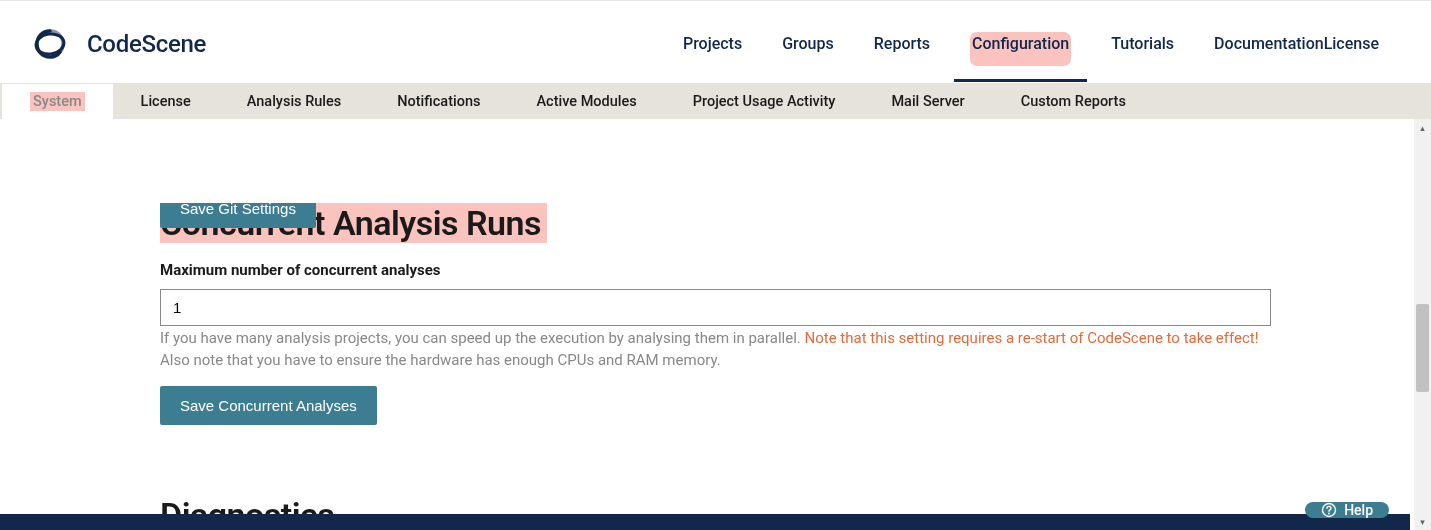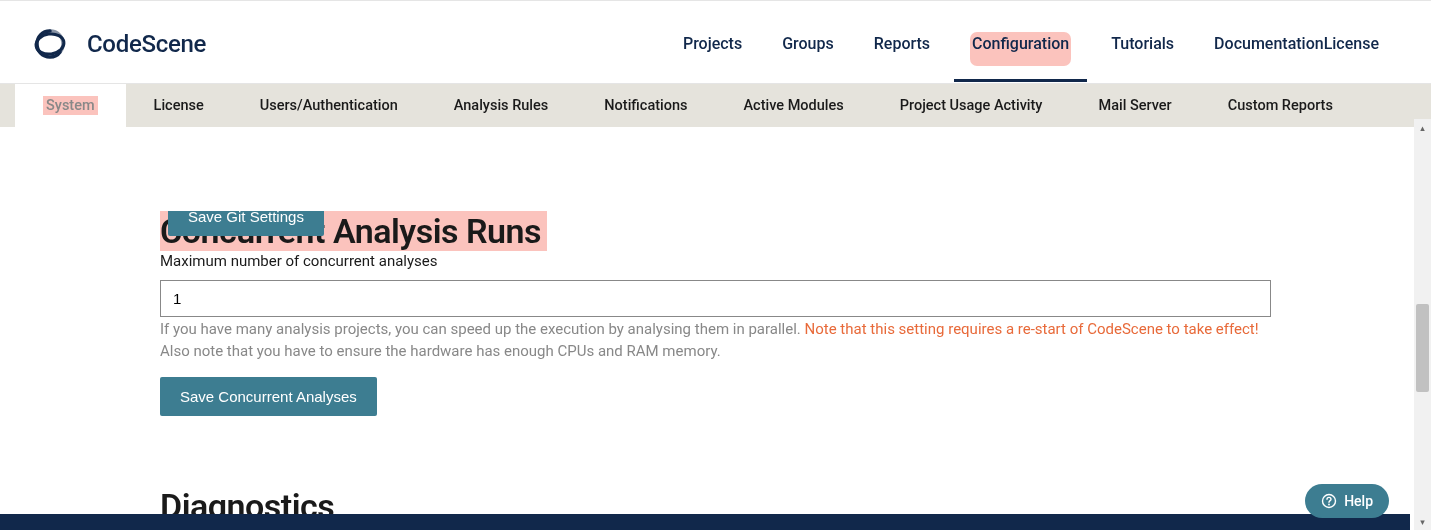--- a/index.html
+++ b/index.html
@@ -47,23 +47,23 @@
       bottom: -1px;
       left: -16px;
       right: -16px;
       height: 3px;
       background: #11284b;
     }
     .logout { color: #11284b; font-size: 16px; font-weight: 500; cursor: pointer; margin-left: auto; padding-right: 20px; }
     .subnav {
       display: flex;
       background: #e5e3dc;
-      height: 43px;
+      height: 35px;
       align-items: stretch;
-      padding-left: 15px;
+      padding-left: 2px;
     }
     .subnav-item {
       padding: 0 28px;
       font-size: 14.5px;
       color: #1a1a1a;
       font-weight: 500;
       cursor: pointer;
       display: flex;
       align-items: center;
     }
@@ -80,36 +80,36 @@
       color: #fff;
       border: none;
       padding: 11px 20px;
       font-size: 15px;
       cursor: pointer;
       border-radius: 2px;
     }
     .btn-partial {
       position: absolute;
       top: -14px;
-      left: 168px;
+      left: 160px;
       clip-path: inset(14px 0 0 0);
     }
     .section-title {
       font-size: 34px;
       font-weight: 600;
       color: #1a1a1a;
       margin-top: 84px;
       letter-spacing: -0.5px;
     }
     .highlighted-heading { background: #fbc3bd; padding: 0 6px 0 0; display: inline; }
     .field-label {
       font-size: 15px;
-      font-weight: 400;
-      color: #1a1a1a;
-      margin-top: 1px;
+      font-weight: 700;
+      color: #1a1a1a;
+      margin-top: 18px;
     }
     .text-input {
       width: 100%;
       padding: 9px 12px;
       font-size: 15px;
       border: 1px solid #888;
       margin-top: 10px;
       background: #fff;
     }
     .help-text { font-size: 15px; margin-top: 2px; color: #888; line-height: 1.45; }
@@ -122,21 +122,21 @@
       margin-top: 70px;
       letter-spacing: -0.5px;
     }
     .help-widget {
       position: absolute;
       right: 42px;
       bottom: 12px;
       background: #3d7d91;
       color: #fff;
       border-radius: 22px;
-      padding: 9px 16px;
+      padding: 0 16px;
       display: flex;
       align-items: center;
       gap: 7px;
       font-size: 14px;
       font-weight: 500;
       cursor: pointer;
     }
     .footer-bar {
       position: absolute;
       bottom: 0;
@@ -194,21 +194,20 @@
     <span class="nav-link">Documentation</span>
   </nav>
   <span class="logout">License</span>
 </header>
 
 <nav class="subnav">
   <div class="subnav-item active highlighted">
       <span>System</span>
     </div>
   <div class="subnav-item">License</div>
-  <div class="subnav-item">Users/Authentication</div>
   <div class="subnav-item">Analysis Rules</div>
   <div class="subnav-item">Notifications</div>
   <div class="subnav-item">Active Modules</div>
   <div class="subnav-item">Project Usage Activity</div>
   <div class="subnav-item">Mail Server</div>
   <div class="subnav-item">Custom Reports</div>
 </nav>
 
 <div class="content-wrap">
   <div class="content" style="position:relative;">

